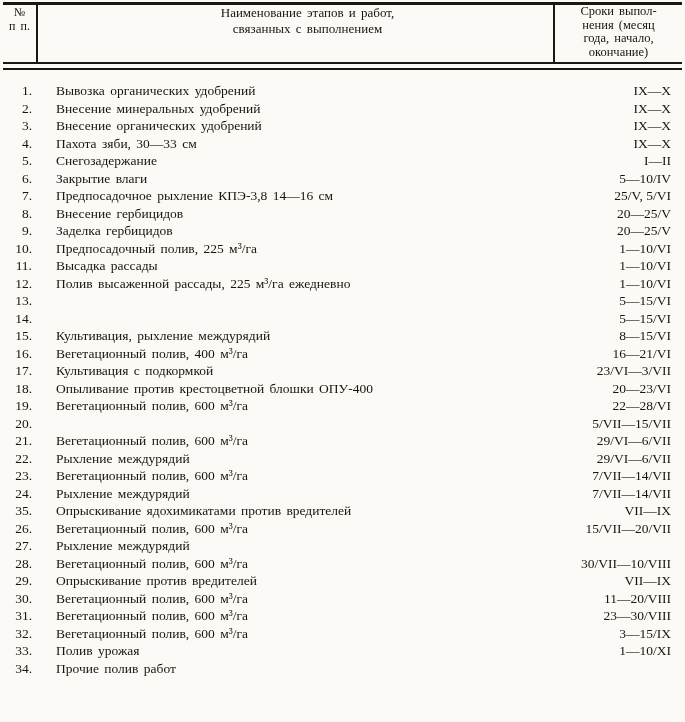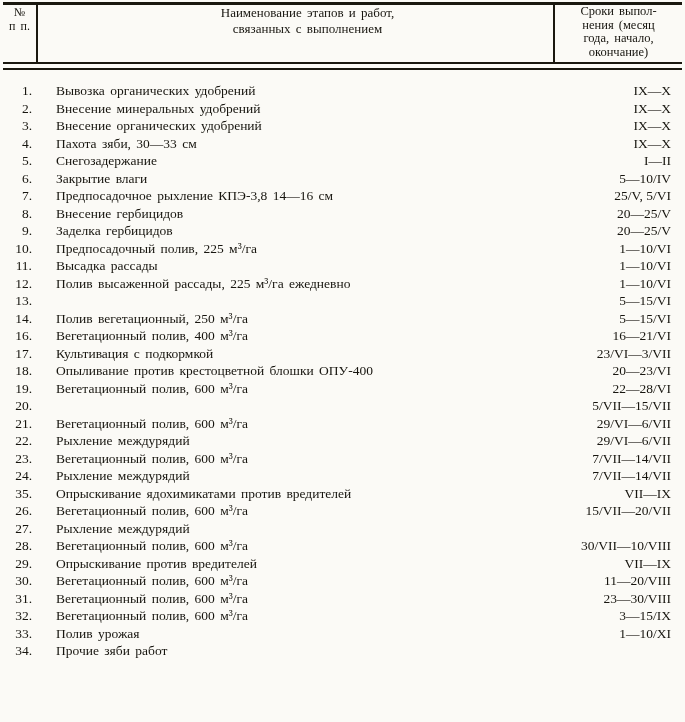--- a/index.html
+++ b/index.html
@@ -163,24 +163,28 @@
         <span class="time">1—10/VI</span>
       </div>
 
       <div class="row">
         <span class="num">13.</span>
         <span class="time">5—15/VI</span>
       </div>
 
       <div class="row">
         <span class="num">14.</span>
-        <span class="name">Полив вегетационный, 250 м³/га</span>
         <span class="time">5—15/VI</span>
       </div>
 
+      <div class="row">
+        <span class="num">15.</span>
+        <span class="name">Культивация, рыхление междурядий</span>
+        <span class="time">8—15/VI</span>
+      </div>
 
       <div class="row">
         <span class="num">16.</span>
         <span class="name">Вегетационный полив, 400 м³/га</span>
         <span class="time">16—21/VI</span>
       </div>
 
       <div class="row">
         <span class="num">17.</span>
         <span class="name">Культивация с подкормкой</span>
@@ -277,18 +281,18 @@
       </div>
 
       <div class="row">
         <span class="num">33.</span>
         <span class="name">Полив урожая</span>
         <span class="time">1—10/XI</span>
       </div>
 
       <div class="row">
         <span class="num">34.</span>
-        <span class="name">Прочие зяби работ</span>
+        <span class="name">Прочие полив работ</span>
         <span class="time"></span>
       </div>
     </div>
 
 </div>
 
 </body></html>

